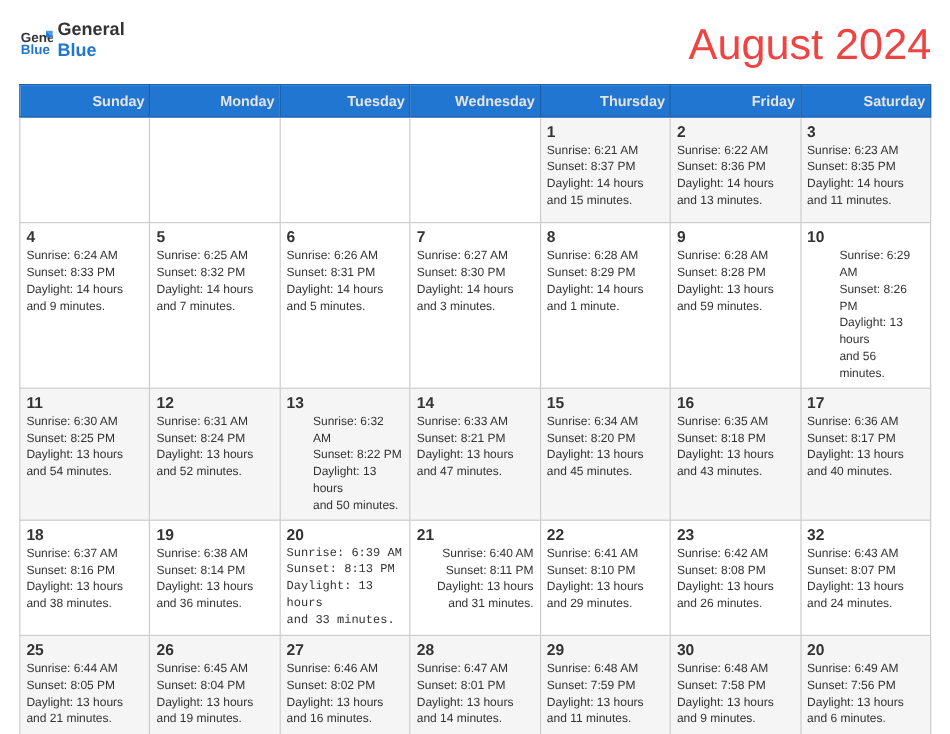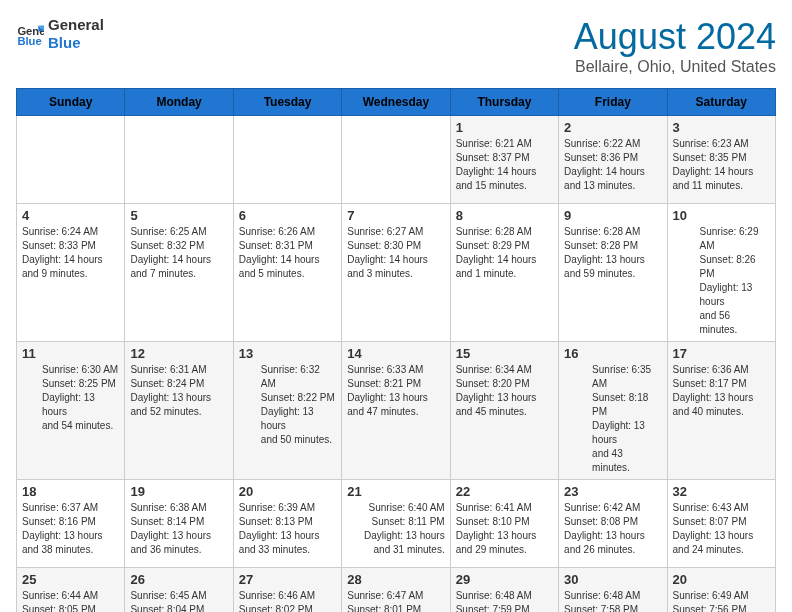--- a/index.html
+++ b/index.html
@@ -24,38 +24,38 @@
     .logo-icon {
       width: 28px;
       height: 28px;
     }
     .title-block {
       text-align: right;
     }
     .month-year {
       font-size: 36px;
       font-weight: normal;
-      color: #0369a1;
+      color: #ef4444;
     }
     .location {
       font-size: 16px;
       color: #555;
     }
     table {
       width: 100%;
       border-collapse: collapse;
       table-layout: fixed;
     }
     thead tr th {
       background: #2176d2;
-      color: #000000;
+      color: #e5e5e5;
       font-size: 12px;
       font-weight: bold;
       padding: 6px 4px;
-      text-align: center;
+      text-align: right;
       border: 1px solid #1a5faa;
     }
     tbody tr td {
       border: 1px solid #ccc;
       vertical-align: top;
       padding: 4px 5px;
       font-size: 10.5px;
       color: #333;
       height: 88px;
       background: #fff;
@@ -90,21 +90,20 @@
       <polygon points="32,8 40,16 32,16" fill="#2176d2"></polygon>
       <polygon points="32,8 40,8 40,16" fill="#4a9de0"></polygon>
     </svg>
     <div style="line-height:1.2">
       <div style="font-size:15px;font-weight:bold;color:#333;">General</div>
       <div style="font-size:15px;font-weight:bold;color:#2176d2;">Blue</div>
     </div>
   </div>
   <div class="title-block">
     <div class="month-year">August 2024</div>
-    <div class="location">Bellaire, Ohio, United States</div>
   </div>
 </div>
 
 <table>
   <thead>
     <tr>
     <th>Sunday</th>
         <th>Monday</th>
         <th>Tuesday</th>
         <th>Wednesday</th>
@@ -188,21 +187,21 @@
           <span class="day-num">10</span>
           <div class="day-info" style="white-space: pre-line; margin-left: 27px;">Sunrise: 6:29 AM
 Sunset: 8:26 PM
 Daylight: 13 hours
 and 56 minutes.</div>
         </td>
       </tr>
       <tr>
         <td>
           <span class="day-num">11</span>
-          <div class="day-info" style="white-space: pre-line; margin-left: 20px;">Sunrise: 6:30 AM
+          <div class="day-info" style="white-space: pre-line;">Sunrise: 6:30 AM
 Sunset: 8:25 PM
 Daylight: 13 hours
 and 54 minutes.</div>
         </td>
         <td>
           <span class="day-num">12</span>
           <div class="day-info" style="white-space: pre-line;">Sunrise: 6:31 AM
 Sunset: 8:24 PM
 Daylight: 13 hours
 and 52 minutes.</div>
@@ -223,21 +222,21 @@
         </td>
         <td>
           <span class="day-num">15</span>
           <div class="day-info" style="white-space: pre-line;">Sunrise: 6:34 AM
 Sunset: 8:20 PM
 Daylight: 13 hours
 and 45 minutes.</div>
         </td>
         <td>
           <span class="day-num">16</span>
-          <div class="day-info" style="white-space: pre-line; margin-left: 28px;">Sunrise: 6:35 AM
+          <div class="day-info" style="white-space: pre-line;">Sunrise: 6:35 AM
 Sunset: 8:18 PM
 Daylight: 13 hours
 and 43 minutes.</div>
         </td>
         <td>
           <span class="day-num">17</span>
           <div class="day-info" style="white-space: pre-line;">Sunrise: 6:36 AM
 Sunset: 8:17 PM
 Daylight: 13 hours
 and 40 minutes.</div>
@@ -253,21 +252,21 @@
         </td>
         <td>
           <span class="day-num">19</span>
           <div class="day-info" style="white-space: pre-line;">Sunrise: 6:38 AM
 Sunset: 8:14 PM
 Daylight: 13 hours
 and 36 minutes.</div>
         </td>
         <td>
           <span class="day-num">20</span>
-          <div class="day-info" style="white-space: pre-line;">Sunrise: 6:39 AM
+          <div class="day-info" style="white-space: pre-line; font-family: Liberation Mono, monospace;">Sunrise: 6:39 AM
 Sunset: 8:13 PM
 Daylight: 13 hours
 and 33 minutes.</div>
         </td>
         <td>
           <span class="day-num">21</span>
           <div class="day-info" style="white-space: pre-line; text-align: right;">Sunrise: 6:40 AM
 Sunset: 8:11 PM
 Daylight: 13 hours
 and 31 minutes.</div>

